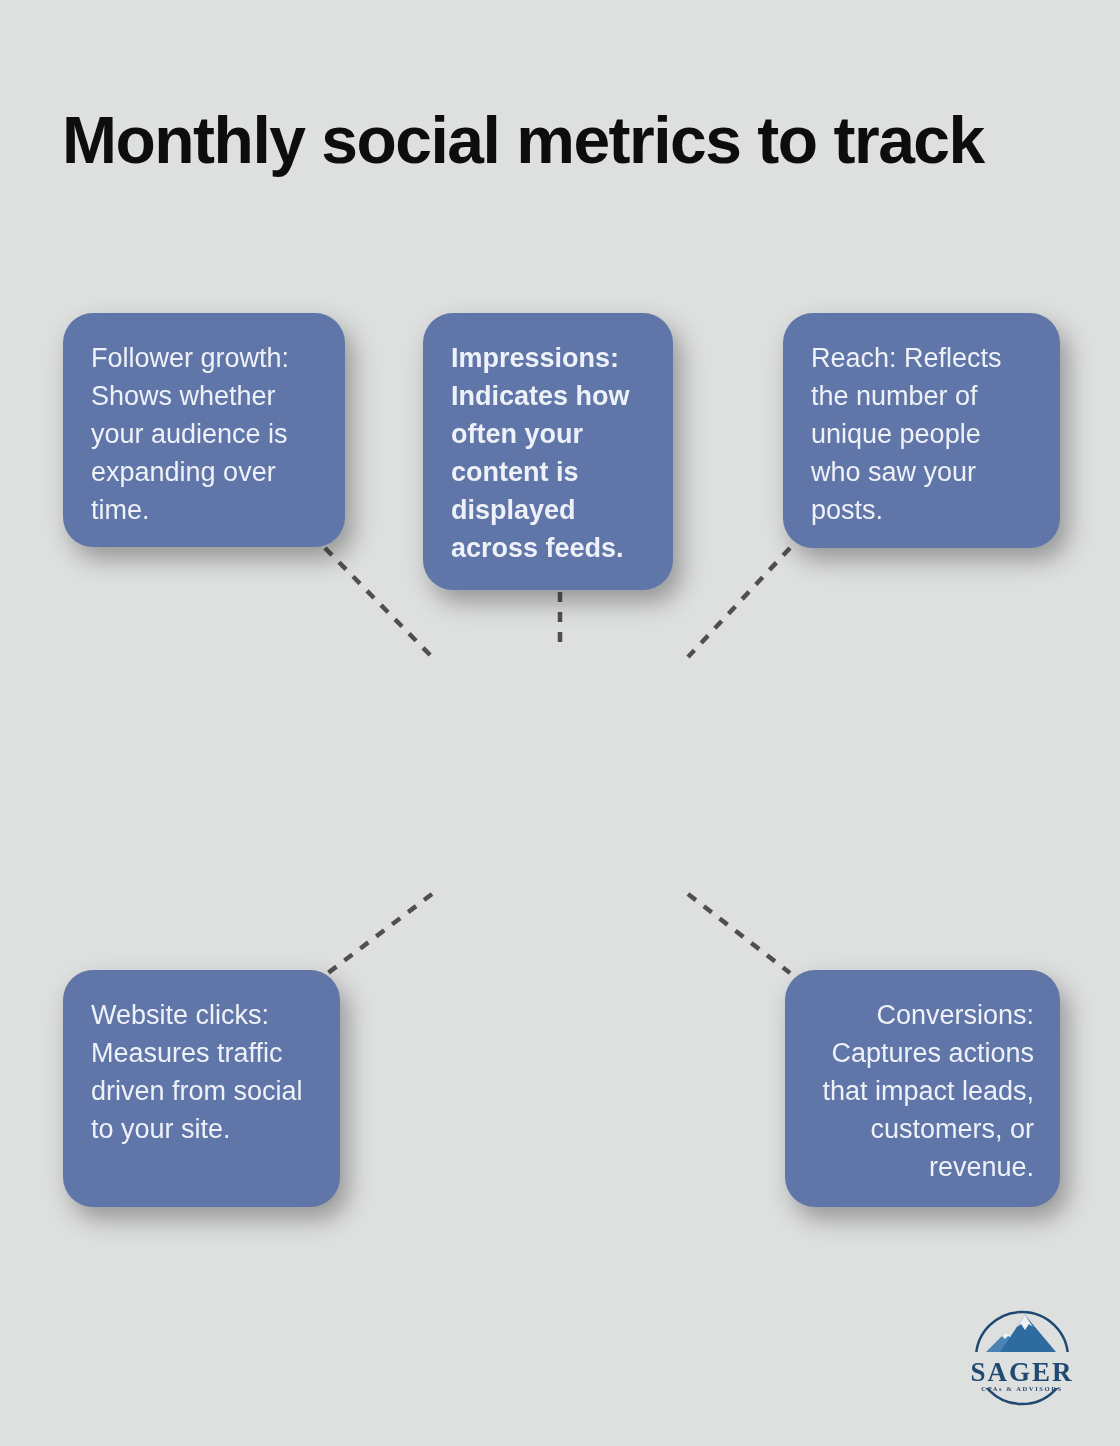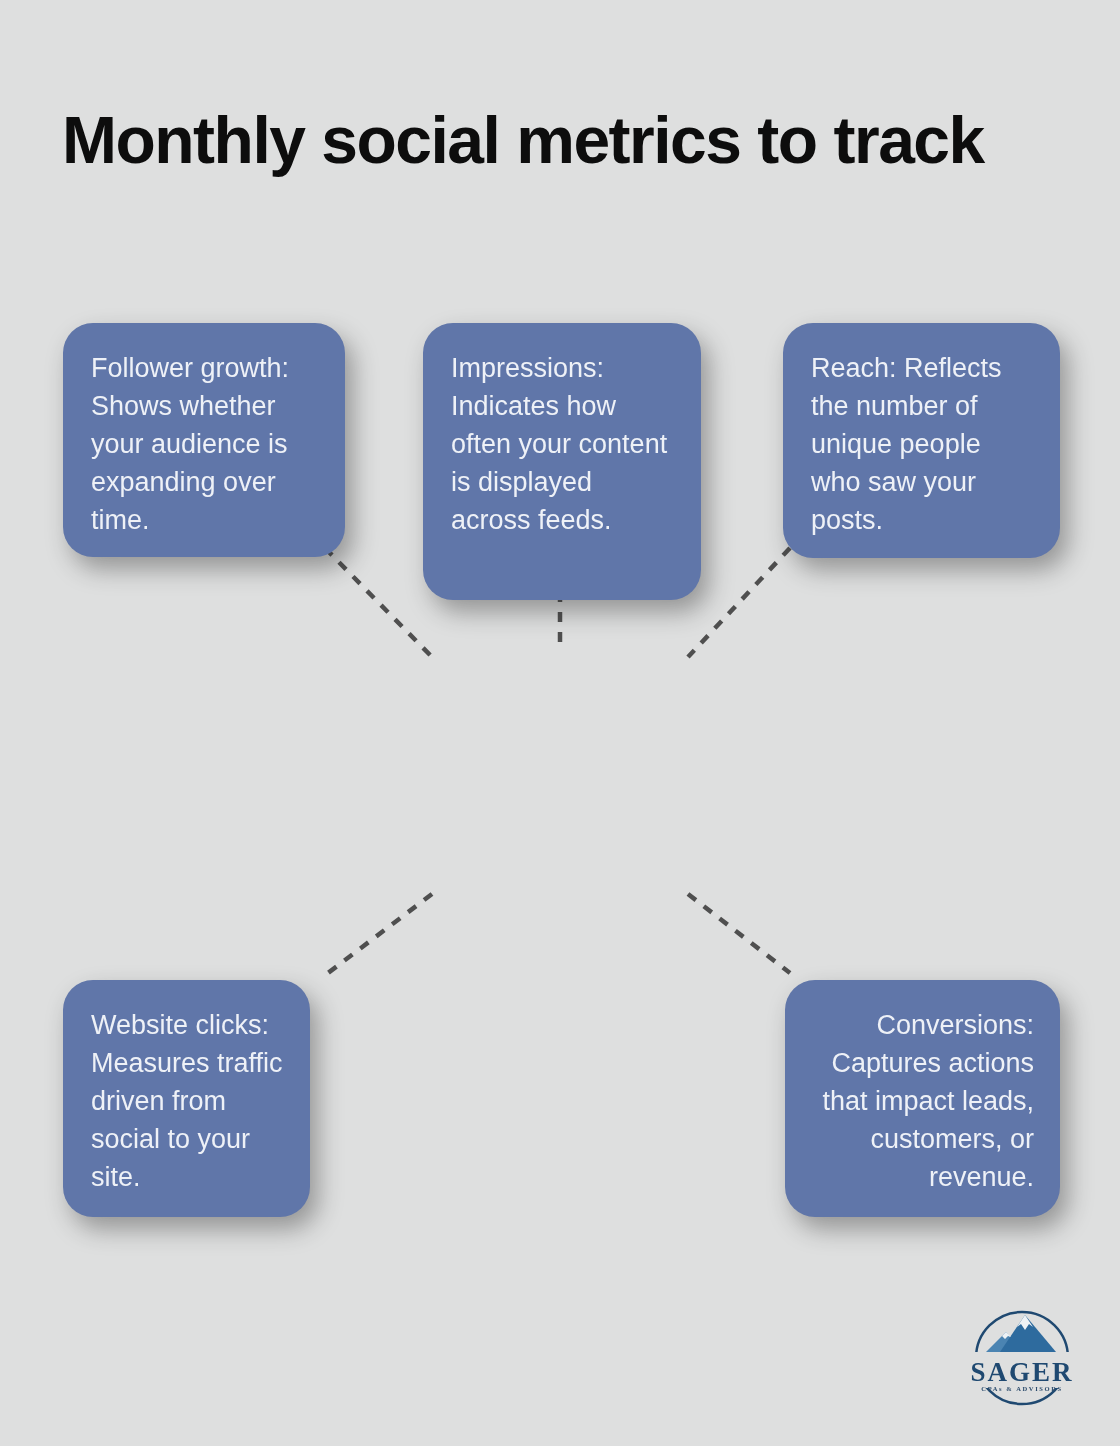--- a/index.html
+++ b/index.html
@@ -42,26 +42,25 @@
   }
   .node{
     position:absolute;
     background:var(--node-fill);
     border-radius:30px;
     color:var(--node-text);
     font-size:27px;
     line-height:38px;
     padding:26px 26px 24px 28px;
     box-shadow:8px 12px 24px rgba(40,40,40,0.40);
-    margin-top:10px;
   }
   .node-follower   {left:63px; top:313px; width:282px; height:234px;}
-  .node-impressions{left:423px;top:313px; width:278px; height:277px;}
+  .node-impressions{left:423px;top:313px; width:250px; height:277px;font-weight:bold;}
   .node-reach      {left:783px;top:313px; width:277px; height:235px;}
-  .node-website    {left:63px; top:970px; width:247px; height:237px;}
+  .node-website    {left:63px; top:970px; width:277px; height:237px;}
   .node-conversions{left:785px;top:970px; width:275px; height:237px;text-align:right;}
   .center-node{
     position:absolute;
     left:380px;top:655px;width:360px;height:240px;
     background:var(--center-fill);
     border-radius:30px;
     display:flex;align-items:center;justify-content:center;
     box-shadow:12px 14px 26px rgba(40,40,40,0.22);
   }
   .center-node .label{

